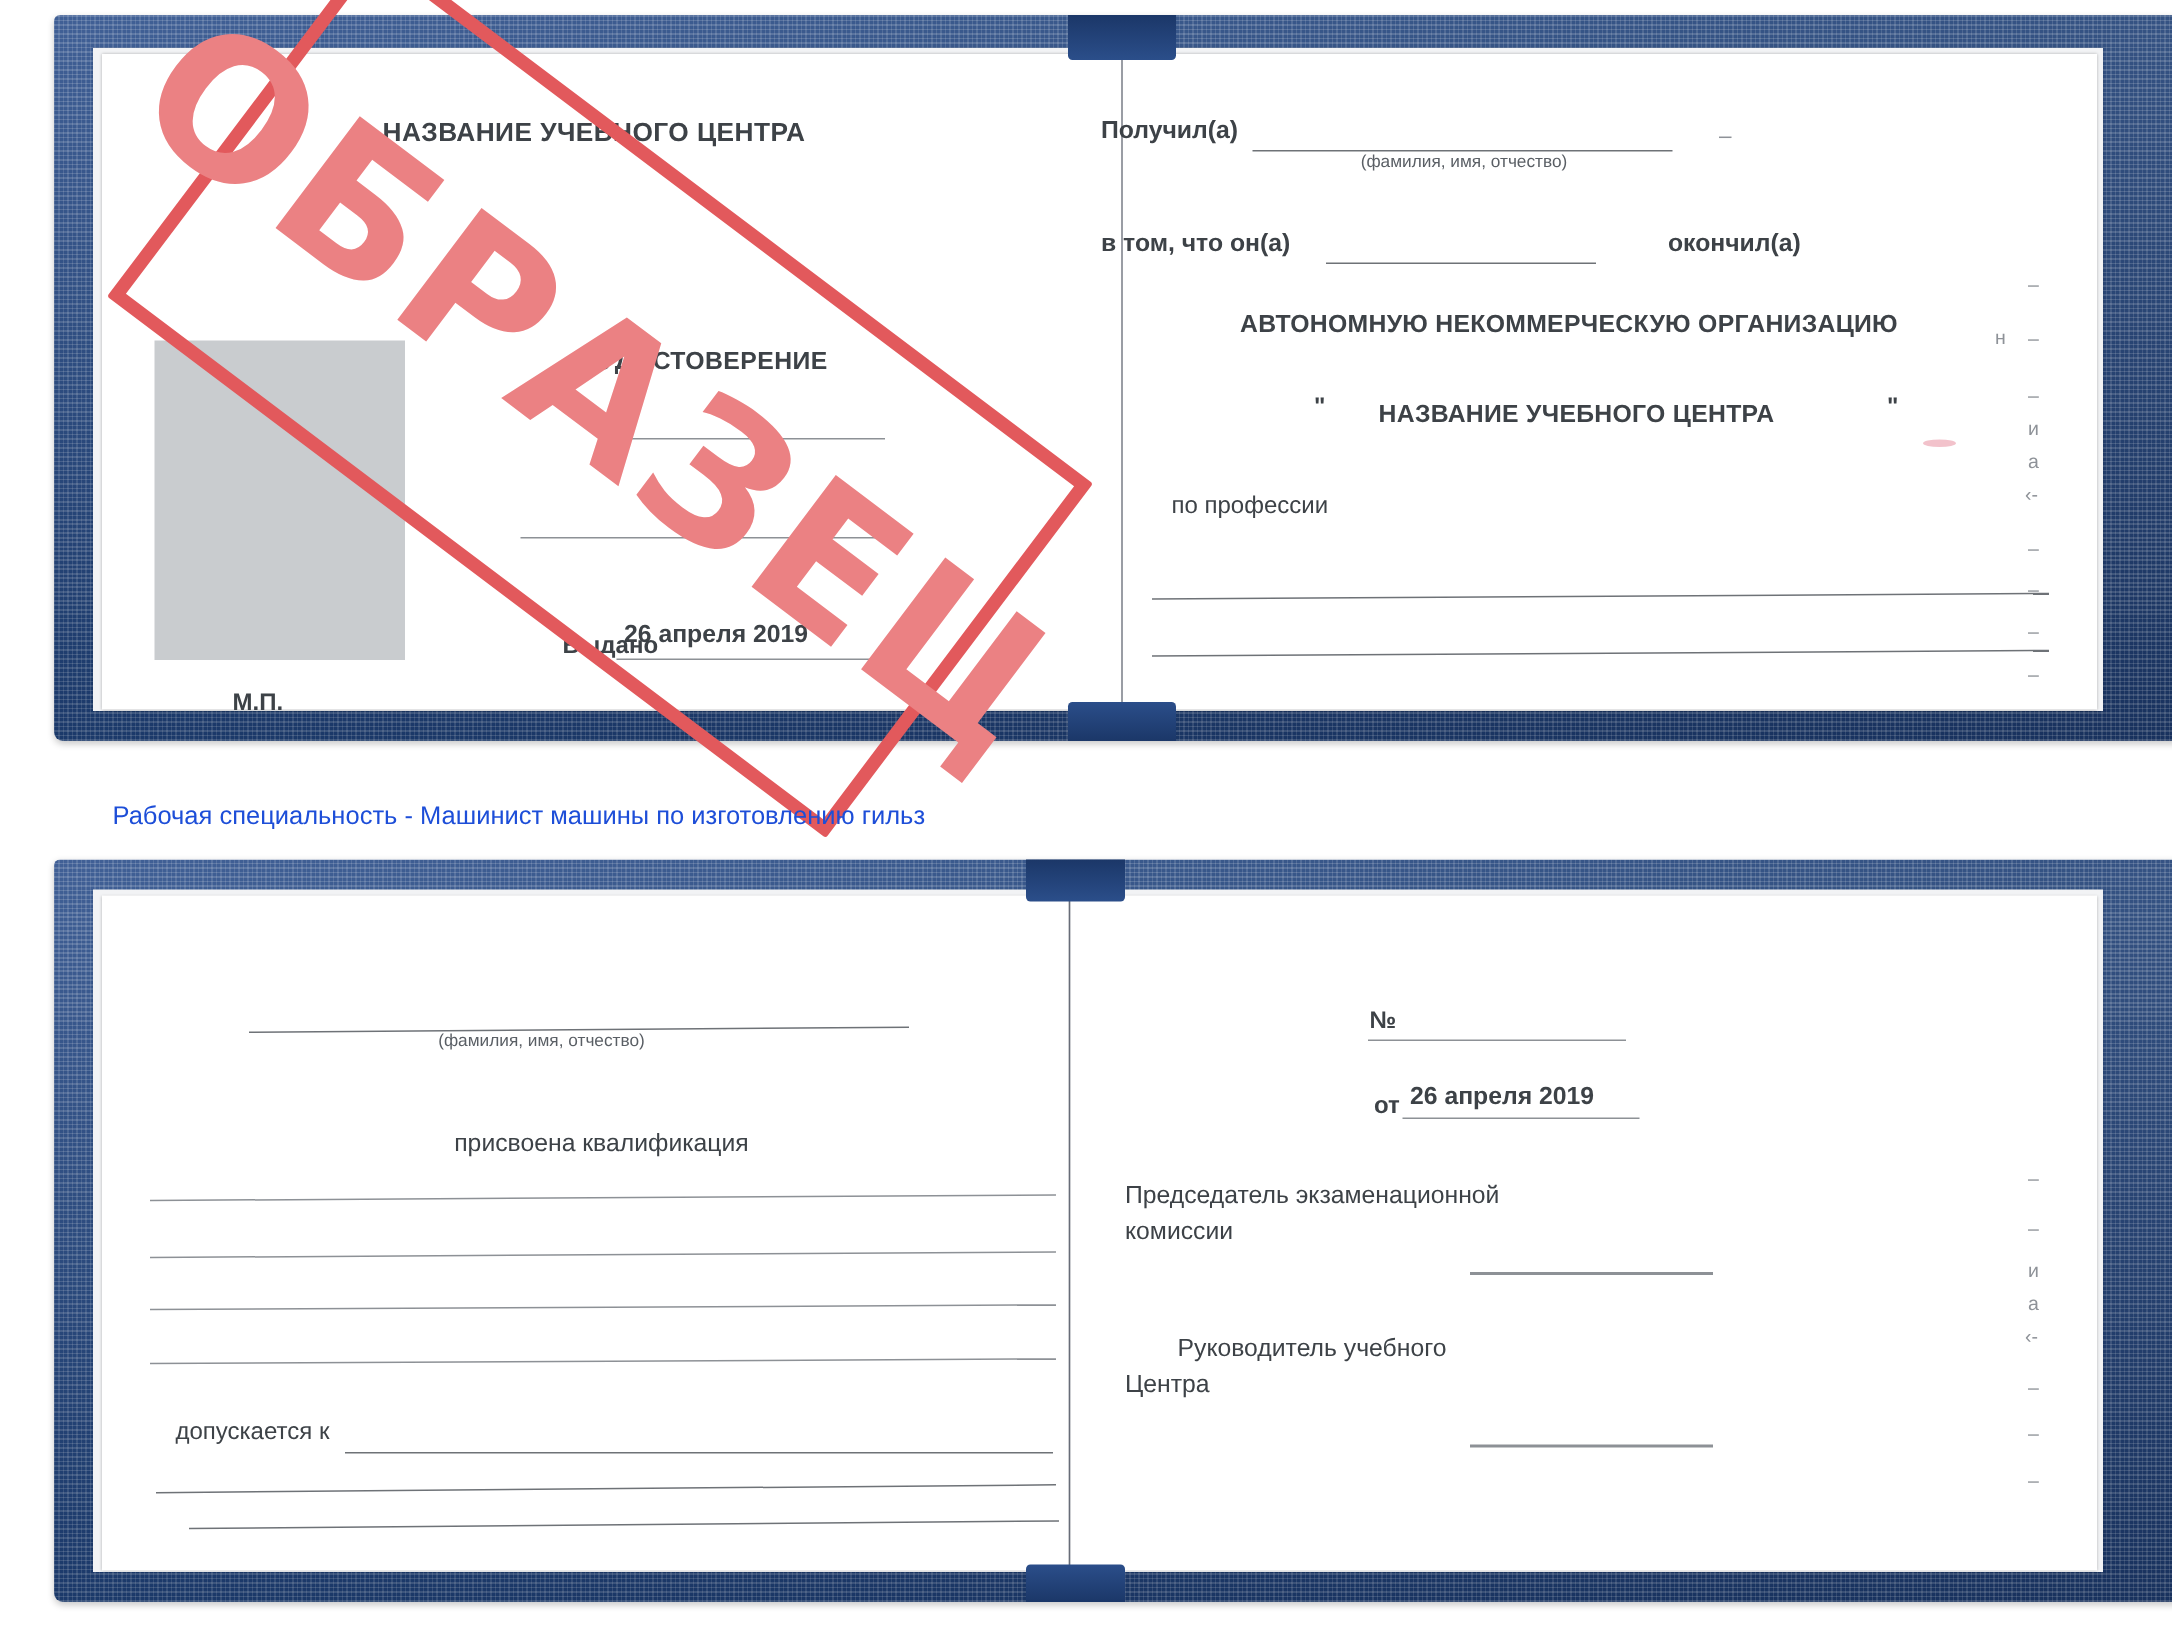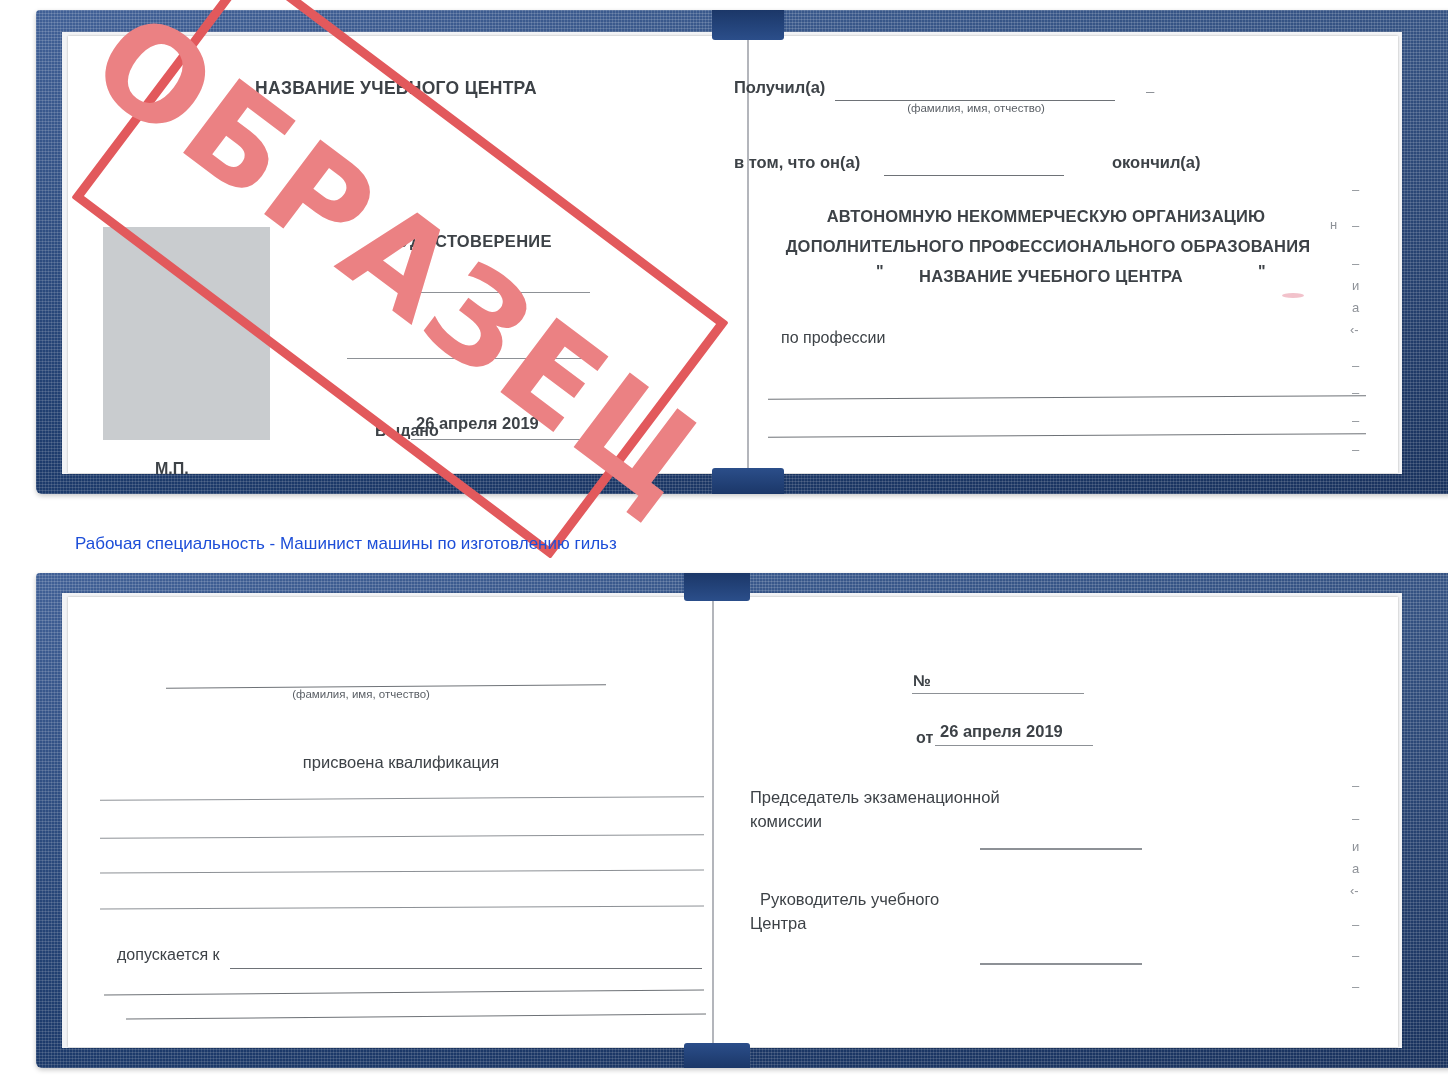--- a/index.html
+++ b/index.html
@@ -140,21 +140,20 @@
       <div class="rule-d" style="left:799px;top:90px;width:280px;"></div>
       <div class="tc" style="left:820px;top:92px;width:240px;font-size:11.5px;color:#5a5f65;">(фамилия, имя, отчество)</div>
       <div class="frag" style="left:1110px;top:72px;font-size:15px;">–</div>
 
       <div class="t bold" style="left:698px;top:143px;font-size:16.5px;">в том, что он(а)</div>
       <div class="hand-serif" style="left:855px;top:141px;font-size:17px;font-weight:bold;">26 апреля 2019г.</div>
       <div class="rule-d" style="left:848px;top:165px;width:180px;"></div>
       <div class="t bold" style="left:1076px;top:143px;font-size:16.5px;">окончил(а)</div>
 
       <div class="tc bold" style="left:700px;top:197px;width:620px;font-size:16.5px;letter-spacing:.2px;">АВТОНОМНУЮ НЕКОММЕРЧЕСКУЮ ОРГАНИЗАЦИЮ</div>
-      <div class="tc bold" style="left:688px;top:227px;width:648px;font-size:16.5px;letter-spacing:.2px;">ДОПОЛНИТЕЛЬНОГО ПРОФЕССИОНАЛЬНОГО ОБРАЗОВАНИЯ</div>
       <div class="t bold" style="left:840px;top:253px;font-size:16px;">"</div>
       <div class="tc bold" style="left:780px;top:257px;width:470px;font-size:16.5px;letter-spacing:.2px;">НАЗВАНИЕ УЧЕБНОГО ЦЕНТРА</div>
       <div class="t bold" style="left:1222px;top:253px;font-size:16px;">"</div>
 
       <div class="t" style="left:745px;top:319px;font-size:16px;">по профессии</div>
       <div class="hand" style="left:750px;top:343px;font-size:23px;font-style:normal;">Машинист машины по изготовлению</div>
       <div class="hand" style="left:750px;top:393px;font-size:23px;font-style:normal;">гильз</div>
       <div class="rule-d" style="left:732px;top:387px;width:598px;transform:rotate(-0.35deg);"></div>
       <div class="rule-d" style="left:732px;top:425px;width:598px;transform:rotate(-0.35deg);"></div>
 
@@ -224,21 +223,21 @@
       <div class="rule" style="left:876px;top:120px;width:172px;"></div>
 
       <div class="t bold" style="left:880px;top:156px;font-size:16px;">от</div>
       <div class="t bold" style="left:904px;top:149px;font-size:16.5px;">26 апреля 2019</div>
       <div class="rule" style="left:899px;top:172px;width:158px;"></div>
 
       <div class="t" style="left:714px;top:215px;font-size:16.5px;">Председатель экзаменационной</div>
       <div class="t" style="left:714px;top:239px;font-size:16.5px;">комиссии</div>
       <div class="rule" style="left:944px;top:275px;width:162px;height:2px;"></div>
 
-      <div class="t" style="left:724px;top:317px;font-size:16.5px;">Руководитель учебного</div>
+      <div class="t" style="left:749px;top:317px;font-size:16.5px;">Руководитель учебного</div>
       <div class="t" style="left:714px;top:341px;font-size:16.5px;">Центра</div>
       <div class="rule" style="left:944px;top:390px;width:162px;height:2px;"></div>
 
       <div class="frag" style="left:1316px;top:205px;">–</div>
       <div class="frag" style="left:1316px;top:238px;">–</div>
       <div class="frag" style="left:1316px;top:266px;">и</div>
       <div class="frag" style="left:1316px;top:288px;">а</div>
       <div class="frag" style="left:1314px;top:310px;">‹-</div>
       <div class="frag" style="left:1316px;top:344px;">–</div>
       <div class="frag" style="left:1316px;top:375px;">–</div>

